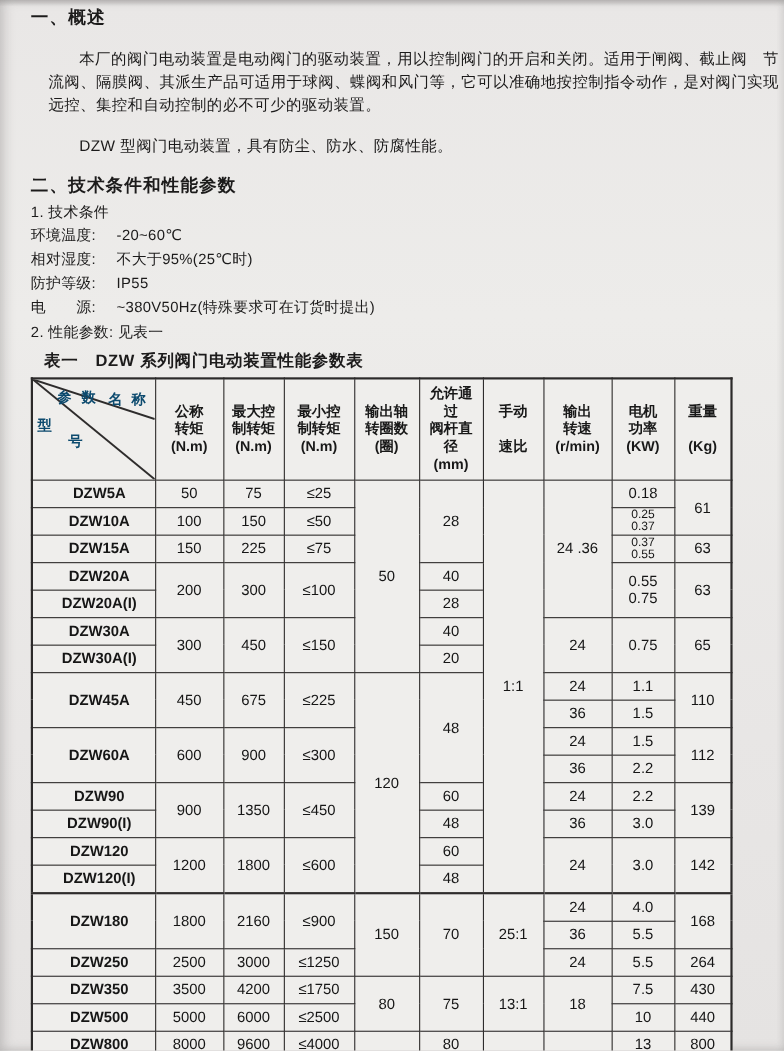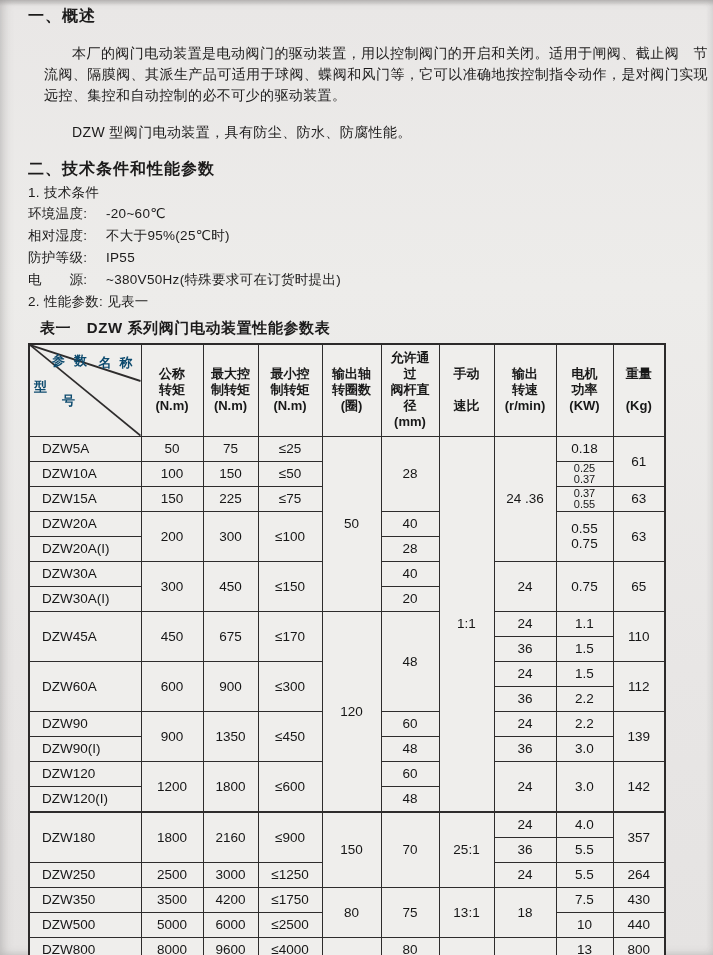--- a/index.html
+++ b/index.html
@@ -15,21 +15,21 @@
   .para{font-size:14px;line-height:21px;text-indent:2em;margin:16px;text-align:justify;letter-spacing:.4px;width:664px;}
   .sec2{margin-top:5px;margin-bottom:2px;}
   .sub-line{font-size:13.5px;line-height:21px;letter-spacing:.3px;}
   .cond-line{font-size:13.5px;line-height:22px;letter-spacing:.3px;}
   .cond-label{display:inline-block;width:78px;}
   .tbl-title{font-size:15px;font-weight:bold;margin:7px 0 5px 12px;letter-spacing:.6px;}
   table.params{border-collapse:collapse;width:636px;table-layout:fixed;border:2px solid #2c2a2a;background:#efeeec;}
   table.params th, table.params td{border:1px solid #2e2c2c;}
   th{font-size:13px;font-weight:700;line-height:16px;white-space:pre-line;vertical-align:middle;text-align:center;padding:2px 4px;height:66px;color:#181818;}
   td{font-size:13.5px;text-align:center;vertical-align:middle;height:24px;padding:0 2px;white-space:pre-line;line-height:1.12;color:#161616;}
-  td.model{text-align:left;padding-left:12px;}
+  td.model{text-align:center;padding-left:12px;font-weight:bold;}
   td.sm{font-size:11px;line-height:1.0;text-align:center;}
   tr.sep td{border-top-width:2px;}
   td.corner{position:relative;padding:0;height:66px;}
   .corner-svg{position:absolute;left:0;top:0;width:100%;height:100%;}
   .corner-svg line{stroke:#2e2c2c;stroke-width:1.4;}
   .c-lab{position:absolute;font-size:13px;color:#0c4a6e;font-weight:600;}
   .c-param{left:22px;top:9px;letter-spacing:9px;}
   .c-name{right:0px;top:11px;letter-spacing:8px;}
   .c-model1{left:4px;top:35px;}
   .c-model2{left:32px;top:49px;}
@@ -164,21 +164,21 @@
           <td rowspan="2">65</td>
         </tr>
         <tr>
           <td class="model">DZW30A(I)</td>
           <td>20</td>
         </tr>
         <tr>
           <td rowspan="2" class="model">DZW45A</td>
           <td rowspan="2">450</td>
           <td rowspan="2">675</td>
-          <td rowspan="2">≤170</td>
+          <td rowspan="2">≤225</td>
           <td rowspan="8">120</td>
           <td rowspan="4">48</td>
           <td>24</td>
           <td>1.1</td>
           <td rowspan="2">110</td>
         </tr>
         <tr>
           <td>36</td>
           <td>1.5</td>
         </tr>
@@ -228,21 +228,21 @@
         <tr class="sep">
           <td rowspan="2" class="model">DZW180</td>
           <td rowspan="2">1800</td>
           <td rowspan="2">2160</td>
           <td rowspan="2">≤900</td>
           <td rowspan="3">150</td>
           <td rowspan="3">70</td>
           <td rowspan="3">25:1</td>
           <td>24</td>
           <td>4.0</td>
-          <td rowspan="2">357</td>
+          <td rowspan="2">168</td>
         </tr>
         <tr>
           <td>36</td>
           <td>5.5</td>
         </tr>
         <tr>
           <td class="model">DZW250</td>
           <td>2500</td>
           <td>3000</td>
           <td>≤1250</td>

